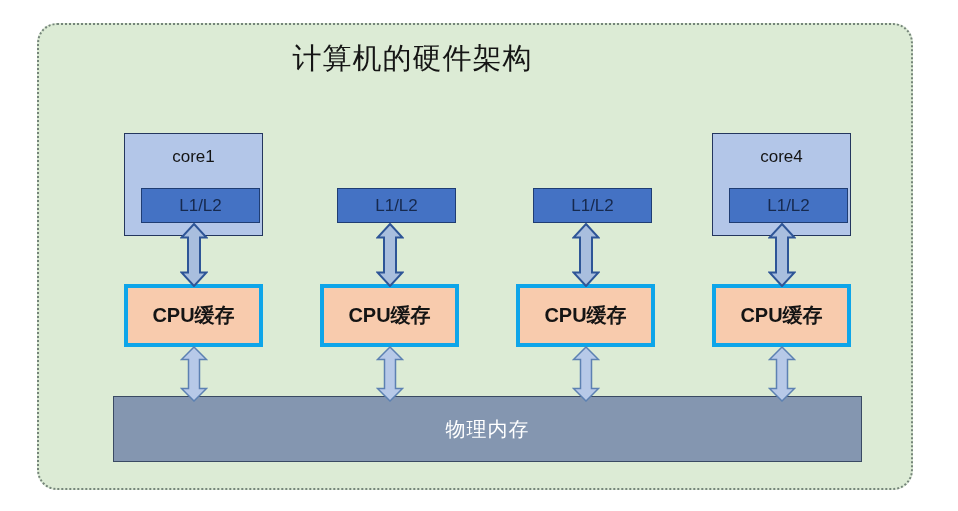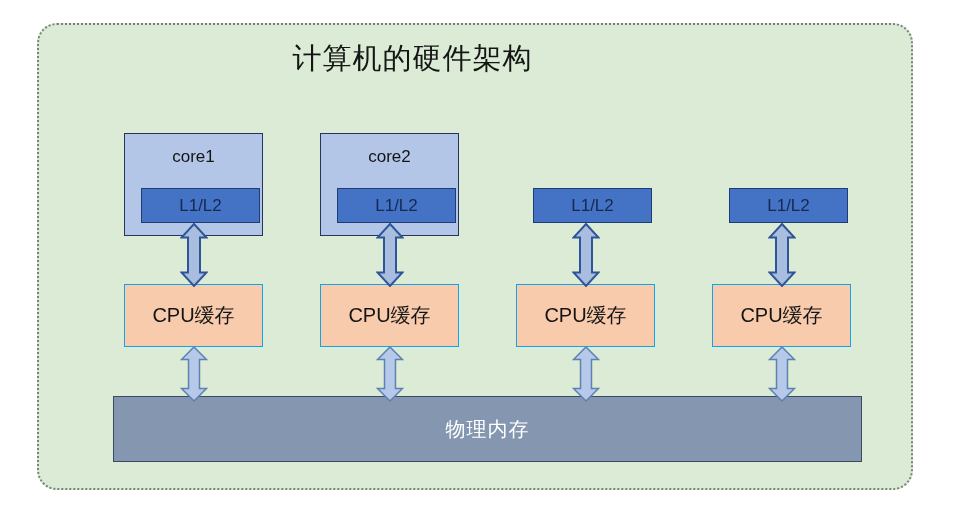--- a/index.html
+++ b/index.html
@@ -79,24 +79,25 @@
   }
   .arrow-top { top: 90px; }
   .arrow-bottom { top: 213px; }
 
   .cache {
     position: absolute;
     left: 0; top: 151px;
     width: 139px; height: 63px;
     box-sizing: border-box;
     background: #f8cbad;
-    border: 1px solid #0ea5e9;
+    border: 4px solid #0ea5e9;
     display: flex; align-items: center; justify-content: center;
     font-size: 20px;
     color: #141414;
+    font-weight: bold;
   }
   .memory {
     position: absolute;
     left: 113px; top: 396px;
     width: 749px; height: 66px;
     box-sizing: border-box;
     background: #8496b0;
     border: 1px solid #3a4a63;
     display: flex; align-items: center; justify-content: center;
     font-size: 20px;
@@ -120,23 +121,20 @@
     <svg class="arrow arrow-top" width="28" height="64" viewBox="0 0 28 64">
       <polygon points="14,1 26.5,14.5 20,14.5 20,49.5 26.5,49.5 14,63 1.5,49.5 8,49.5 8,14.5 1.5,14.5" fill="#a9bede" stroke="#2e5597" stroke-width="2"></polygon>
     </svg>
     <div class="cache">CPU缓存</div>
     <svg class="arrow arrow-bottom" width="28" height="56" viewBox="0 0 28 56">
       <polygon points="14,1 26.5,13.5 19.5,13.5 19.5,42.5 26.5,42.5 14,55 1.5,42.5 8.5,42.5 8.5,13.5 1.5,13.5" fill="#b7c9e8" stroke="#5d81b2" stroke-width="1.5"></polygon>
     </svg>
   </div>
 
   <div class="column col-1">
-    <div class="core">
-      <div class="core-label">core2</div>
-    </div>
     <div class="l1l2">L1/L2</div>
     <svg class="arrow arrow-top" width="28" height="64" viewBox="0 0 28 64">
       <polygon points="14,1 26.5,14.5 20,14.5 20,49.5 26.5,49.5 14,63 1.5,49.5 8,49.5 8,14.5 1.5,14.5" fill="#a9bede" stroke="#2e5597" stroke-width="2"></polygon>
     </svg>
     <div class="cache">CPU缓存</div>
     <svg class="arrow arrow-bottom" width="28" height="56" viewBox="0 0 28 56">
       <polygon points="14,1 26.5,13.5 19.5,13.5 19.5,42.5 26.5,42.5 14,55 1.5,42.5 8.5,42.5 8.5,13.5 1.5,13.5" fill="#b7c9e8" stroke="#5d81b2" stroke-width="1.5"></polygon>
     </svg>
   </div>
 
@@ -145,20 +143,23 @@
     <svg class="arrow arrow-top" width="28" height="64" viewBox="0 0 28 64">
       <polygon points="14,1 26.5,14.5 20,14.5 20,49.5 26.5,49.5 14,63 1.5,49.5 8,49.5 8,14.5 1.5,14.5" fill="#a9bede" stroke="#2e5597" stroke-width="2"></polygon>
     </svg>
     <div class="cache">CPU缓存</div>
     <svg class="arrow arrow-bottom" width="28" height="56" viewBox="0 0 28 56">
       <polygon points="14,1 26.5,13.5 19.5,13.5 19.5,42.5 26.5,42.5 14,55 1.5,42.5 8.5,42.5 8.5,13.5 1.5,13.5" fill="#b7c9e8" stroke="#5d81b2" stroke-width="1.5"></polygon>
     </svg>
   </div>
 
   <div class="column col-3">
+    <div class="core">
+      <div class="core-label">core4</div>
+    </div>
     <div class="l1l2">L1/L2</div>
     <svg class="arrow arrow-top" width="28" height="64" viewBox="0 0 28 64">
       <polygon points="14,1 26.5,14.5 20,14.5 20,49.5 26.5,49.5 14,63 1.5,49.5 8,49.5 8,14.5 1.5,14.5" fill="#a9bede" stroke="#2e5597" stroke-width="2"></polygon>
     </svg>
     <div class="cache">CPU缓存</div>
     <svg class="arrow arrow-bottom" width="28" height="56" viewBox="0 0 28 56">
       <polygon points="14,1 26.5,13.5 19.5,13.5 19.5,42.5 26.5,42.5 14,55 1.5,42.5 8.5,42.5 8.5,13.5 1.5,13.5" fill="#b7c9e8" stroke="#5d81b2" stroke-width="1.5"></polygon>
     </svg>
   </div>
 

